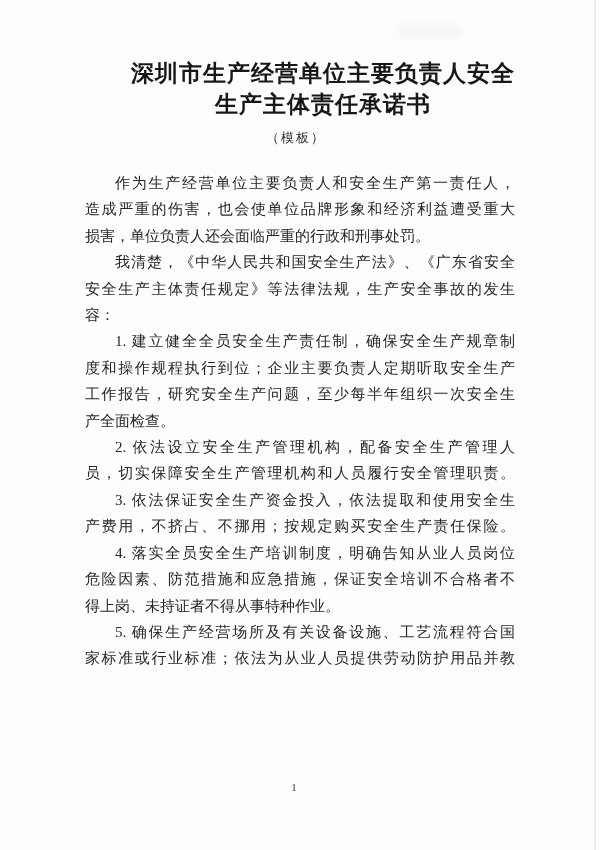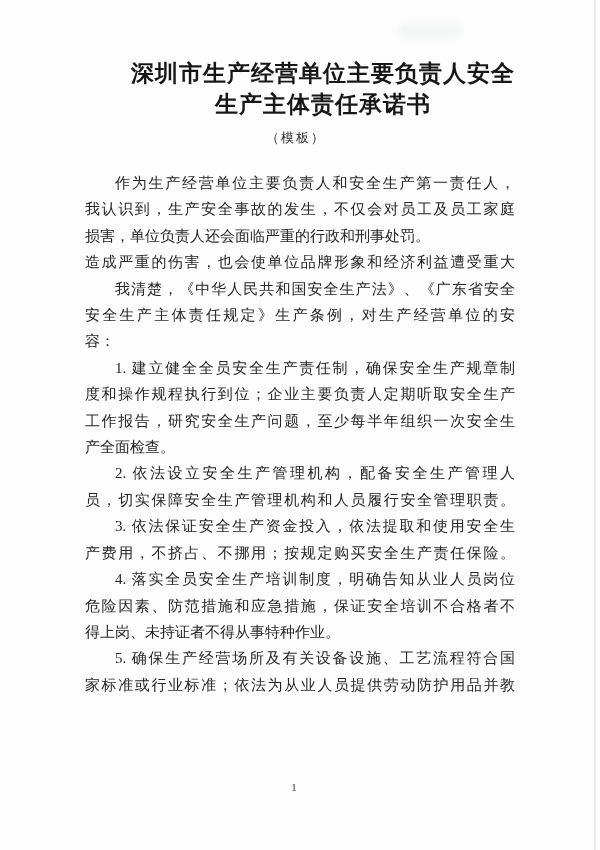--- a/index.html
+++ b/index.html
@@ -103,25 +103,24 @@
 
   <h1 class="title">
     <span class="tl">深圳市生产经营单位主要负责人安全</span>
     <span class="tl">生产主体责任承诺书</span>
   </h1>
 
   <div class="subtitle">（模板）</div>
 
   <div class="doc-body">
     <div class="ln j ind">作为生产经营单位主要负责人和安全生产第一责任人，</div>
-    <div class="ln j">我认识到，生产安全事故的发生，不仅会对员工及员工家庭</div>
+    <div class="ln j">造成严重的伤害，也会使单位品牌形象和经济利益遭受重大</div>
     <div class="ln">损害，单位负责人还会面临严重的行政和刑事处罚。</div>
-    <div class="ln j">造成严重的伤害，也会使单位品牌形象和经济利益遭受重大</div>
     <div class="ln j ind">我清楚，《中华人民共和国安全生产法》、《广东省安全</div>
-    <div class="ln j">安全生产主体责任规定》生产条例，对生产经营单位的安</div>
+    <div class="ln j">安全生产主体责任规定》等法律法规，生产安全事故的发生</div>
     <div class="ln">容：</div>
     <div class="ln j ind">1. 建立健全全员安全生产责任制，确保安全生产规章制</div>
     <div class="ln j">度和操作规程执行到位；企业主要负责人定期听取安全生产</div>
     <div class="ln j">工作报告，研究安全生产问题，至少每半年组织一次安全生</div>
     <div class="ln">产全面检查。</div>
     <div class="ln j ind">2. 依法设立安全生产管理机构，配备安全生产管理人</div>
     <div class="ln j">员，切实保障安全生产管理机构和人员履行安全管理职责。</div>
     <div class="ln j ind">3. 依法保证安全生产资金投入，依法提取和使用安全生</div>
     <div class="ln j">产费用，不挤占、不挪用；按规定购买安全生产责任保险。</div>
     <div class="ln j ind">4. 落实全员安全生产培训制度，明确告知从业人员岗位</div>

